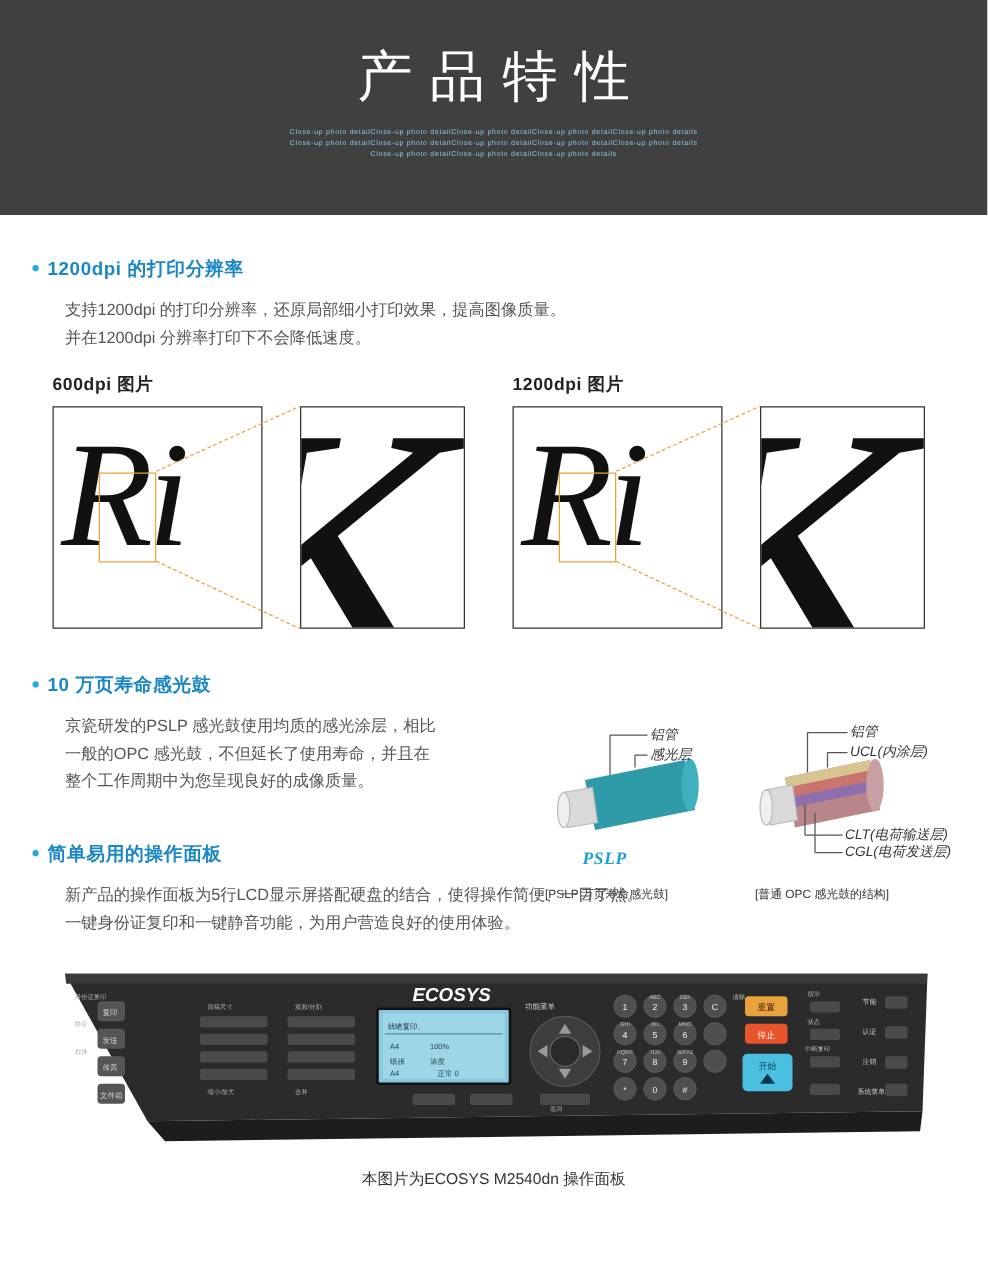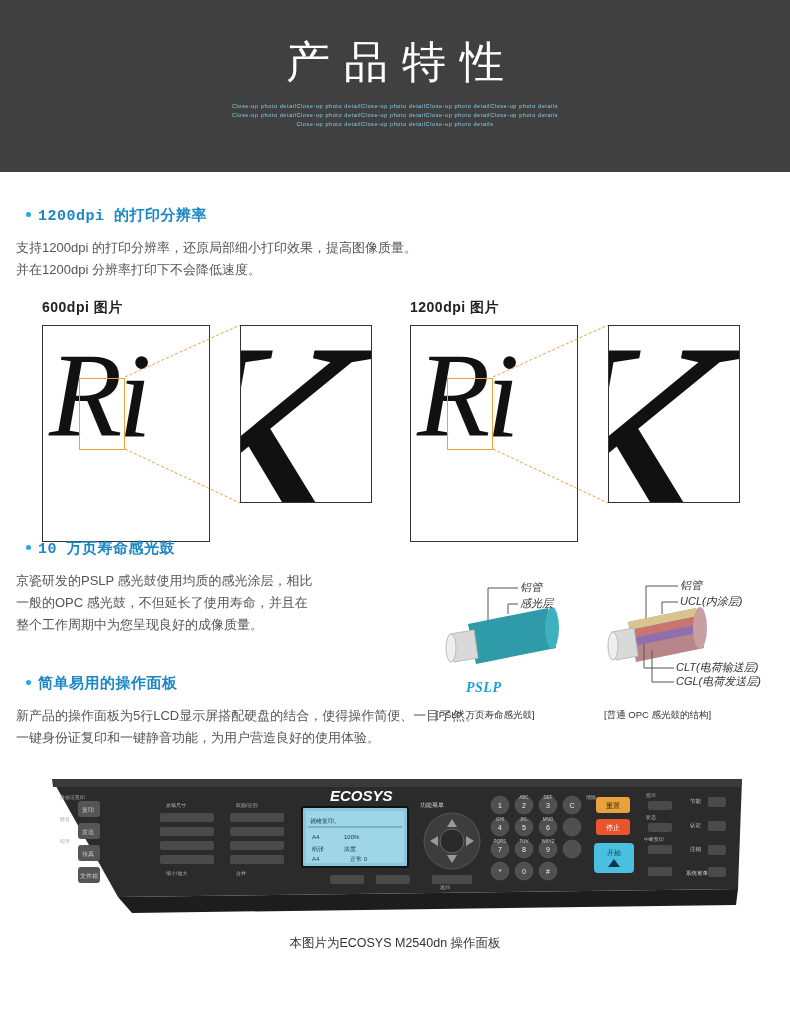--- a/index.html
+++ b/index.html
@@ -58,25 +58,24 @@
     background: #29a9e0;
     border-radius: 50%;
     display: inline-block;
     margin-bottom: 2px;
   }
   .sec-title {
     font-size: 15px;
     font-weight: bold;
     color: #1b87c4;
     letter-spacing: .5px;
-    font-family: Liberation Mono, monospace;
   }
   .sec-body {
     margin-top: 12px;
-    padding-left: 16px;
+    padding-left: 52px;
     font-size: 13px;
     line-height: 22px;
     color: #555;
     white-space: pre-line;
   }
 
   
   .dpi-wrap {
     margin-top: 18px;
     padding-left: 42px;
@@ -91,21 +90,21 @@
     margin-bottom: 8px;
     letter-spacing: .5px;
   }
   .dpi-imgs { position: relative; height: 180px; }
   .pane {
     position: absolute;
     border: 1px solid #333;
     background: #fff;
     overflow: hidden;
   }
-  .pane.small { left: 0; top: 0; width: 168px; height: 217px; }
+  .pane.small { left: 0; top: 0; width: 168px; height: 178px; }
   .pane.big { left: 198px; top: 0; width: 132px; height: 178px; }
 
   .ri-small {
     position: absolute;
     left: 6px; top: 10px;
     font-family: "Liberation Serif", serif;
     font-size: 120px;
     font-style: italic;
     line-height: 1;
     color: #111;

